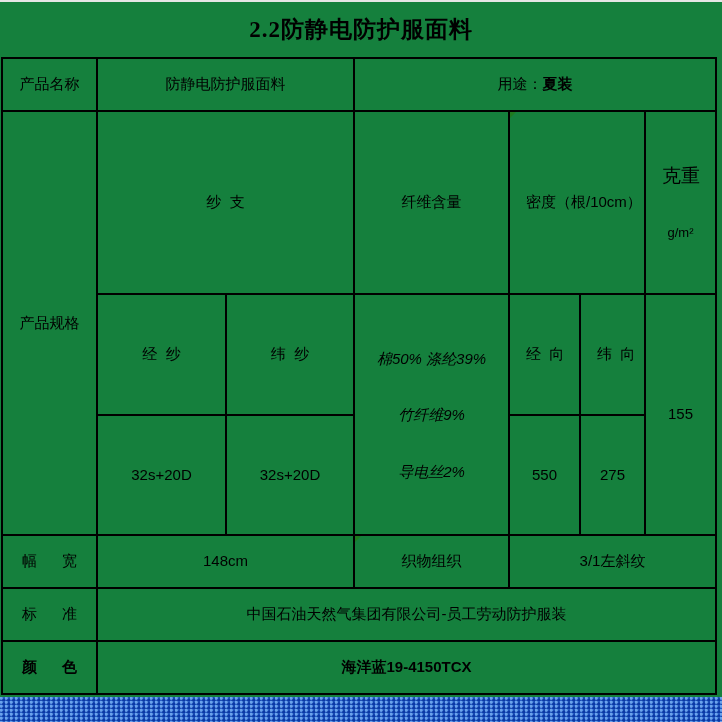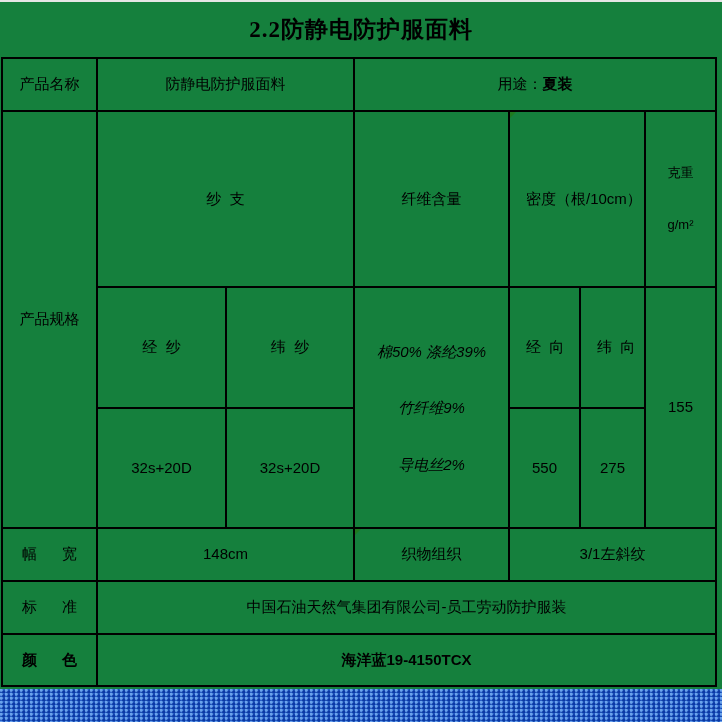--- a/index.html
+++ b/index.html
@@ -33,21 +33,21 @@
   tr.r1{height:40px;}
   tr.r2{height:41px;}
   tr.r3{height:41px;}
   tr.r4{height:42px;}
   tr.r5{height:42px;}
   tr.r6{height:32px;}
   tr.r7{height:25px;font-weight:bold;}
 
   .bold{font-weight:bold;}
   .unit-line{font-size:13px;line-height:1.1;}
-  .kezhong-line{font-size:13px;line-height:1.2;font-family:Liberation Serif, serif;}
+  .kezhong-line{font-size:19px;line-height:1.2;font-family:Liberation Serif, serif;}
   .fiber-line{font-size:15px;line-height:19px;white-space:pre;font-style:italic;}
 
   .green-tri{
     position:absolute;top:0;left:0;width:0;height:0;
     border-top:6px solid #1f7a1f;border-right:6px solid transparent;
   }
 
   .fabric{
     width:722px;height:377px;margin-top:2px;
     background-color:#1b55c3;

